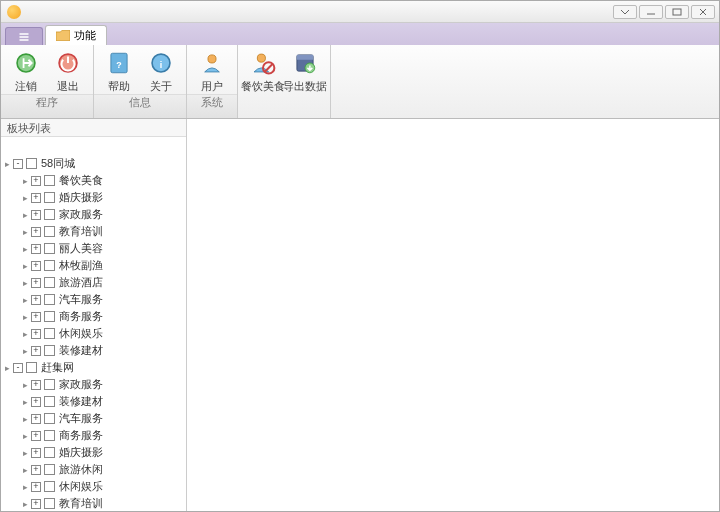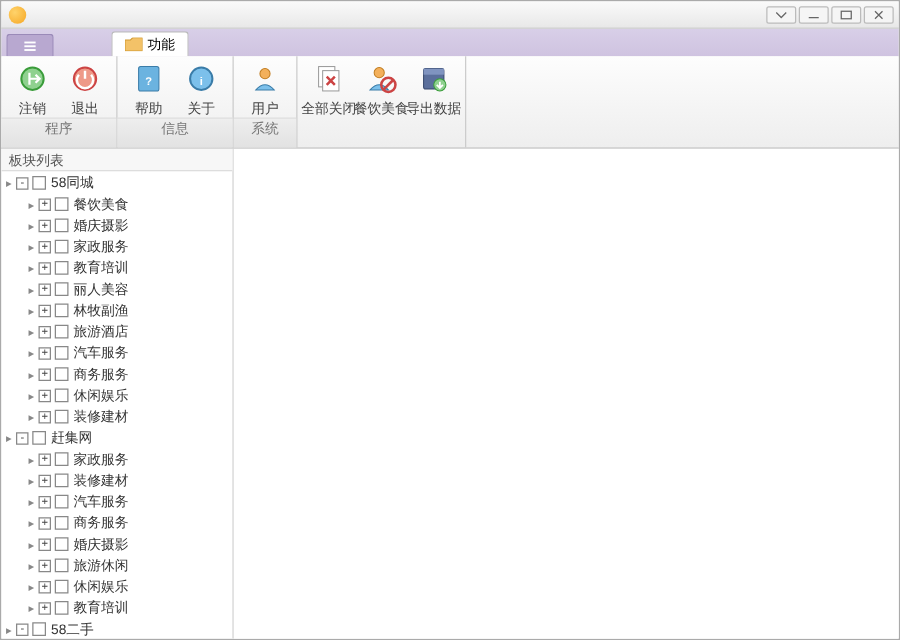--- a/index.html
+++ b/index.html
@@ -4,36 +4,36 @@
 <style>
 * { margin: 0; padding: 0; box-sizing: border-box; font-family: "Microsoft YaHei", SimSun, sans-serif; font-size: 11px; }
 body { background: #f0f0f0; width: 720px; height: 512px; overflow: hidden; border: 1px solid #aaa; display: flex; flex-direction: column; }
 
 .titlebar { height: 22px; background: linear-gradient(#fafafa,#e8e8e8); display: flex; align-items: center; position: relative; border-bottom: 1px solid #ccc; }
 .app-icon { width: 14px; height: 14px; margin: 0 6px; border-radius: 50%; background: radial-gradient(circle at 35% 35%, #ffd36b, #f5a623); }
 .title-text { position: absolute; left: 0; right: 0; text-align: center; color: #7a8b9a; font-size: 11px; pointer-events: none; }
 .win-controls { margin-left: auto; display: flex; gap: 2px; padding-right: 4px; }
 .win-btn { width: 24px; height: 14px; border: 1px solid #bbb; border-radius: 2px; background: #f5f5f5; display: flex; align-items: center; justify-content: center; color: #666; cursor: pointer; }
 
-.tabbar { height: 22px; display: flex; align-items: flex-end; background: linear-gradient(#d8cfe8,#cfc3e0); padding-left: 4px; gap: 44px; }
+.tabbar { height: 22px; display: flex; align-items: flex-end; background: linear-gradient(#d8cfe8,#cfc3e0); padding-left: 4px; }
 .tab-left { width: 38px; height: 18px; background: #b8a8d0; border: 1px solid #9a8ab8; border-bottom: none; border-radius: 3px 3px 0 0; margin-right: 2px; display:flex; align-items:center; justify-content:center; }
 .tab-left svg { width:12px; height:12px; }
 .tab { height: 20px; padding: 2px 10px; background: #fff; border: 1px solid #bbb; border-bottom: none; border-radius: 3px 3px 0 0; display: flex; align-items: center; gap: 4px; }
 .tab .folder-icon { width: 14px; height: 11px; }
 
 .ribbon { height: 74px; background: linear-gradient(#fdfdfd,#eee); border-bottom: 1px solid #bbb; display: flex; }
 .ribbon-group { border-right: 1px solid #ccc; display: flex; flex-direction: column; padding: 2px 4px 0; }
 .ribbon-buttons { display: flex; flex: 1; }
 .ribbon-btn { width: 42px; display: flex; flex-direction: column; align-items: center; justify-content: flex-start; padding-top: 2px; cursor: pointer; }
 .ribbon-btn .icon { width: 28px; height: 28px; margin-bottom: 2px; display:flex; align-items:center; justify-content:center; }
 .ribbon-btn span { color: #444; font-size: 11px; white-space: nowrap; }
 .group-label { height: 26px; text-align: center; color: #777; font-size: 11px; background: linear-gradient(#eee,#e2e2e2); margin: 0 -4px; border-top: 1px solid #ddd; }
 
 .content { flex: 1; display: flex; background: #fff; overflow: hidden; }
-.sidebar { width: 186px; border-right: 1px solid #ccc; display: flex; flex-direction: column; }
+.sidebar { width: 186px; border-right: 1px solid #ccc; display: flex; flex-direction: column; gap: 17px; }
 .panel-header { height: 18px; padding: 2px 6px; color: #555; border-bottom: 1px solid #ddd; background: #f7f7f7; }
 .tree { flex: 1; overflow: auto; padding: 1px 0; }
 .tree-row { display: flex; align-items: center; height: 17px; color: #333; white-space: nowrap; cursor: default; }
 .exp { width: 10px; height: 10px; border: 1px solid #888; margin-right: 3px; display: flex; align-items: center; justify-content: center; font-size: 9px; line-height: 1; color: #444; background:#fff; cursor:pointer; flex-shrink:0; }
 .chk { width: 11px; height: 11px; border: 1px solid #888; margin-right: 4px; background:#fff; cursor:pointer; flex-shrink:0; }
 .arrow { width: 6px; color:#888; margin-right: 2px; font-size:9px; flex-shrink:0; }
 .main { flex: 1; background: #fff; }
 
 svg { display:block; }
 </style>
@@ -141,30 +141,20 @@
           <span>用户</span>
         </div>
       </div>
       <div class="group-label">系统</div>
     </div>
     <div class="ribbon-group">
       <div class="ribbon-buttons">
         <div class="ribbon-btn">
           <div class="icon">
             <svg width="26" height="26" viewBox="0 0 32 32">
-              <rect x="6" y="4" width="16" height="20" fill="#fff" stroke="#999"></rect>
-              <rect x="10" y="8" width="16" height="20" fill="#fff" stroke="#999"></rect>
-              <path d="M14 14 L22 22 M22 14 L14 22" stroke="#c44" stroke-width="2.5"></path>
-            </svg>
-          </div>
-          <span>全部关闭</span>
-        </div>
-        <div class="ribbon-btn">
-          <div class="icon">
-            <svg width="26" height="26" viewBox="0 0 32 32">
               <circle cx="14" cy="10" r="5" fill="#f3b05b" stroke="#c07c20"></circle>
               <path d="M5 27 Q14 17 23 27 Z" fill="#7cc0eb" stroke="#3a7ca8"></path>
               <circle cx="23" cy="22" r="7" fill="none" stroke="#c44" stroke-width="2.5"></circle>
               <line x1="18" y1="27" x2="28" y2="17" stroke="#c44" stroke-width="2.5"></line>
             </svg>
           </div>
           <span>餐饮美食</span>
         </div>
         <div class="ribbon-btn">
           <div class="icon">

